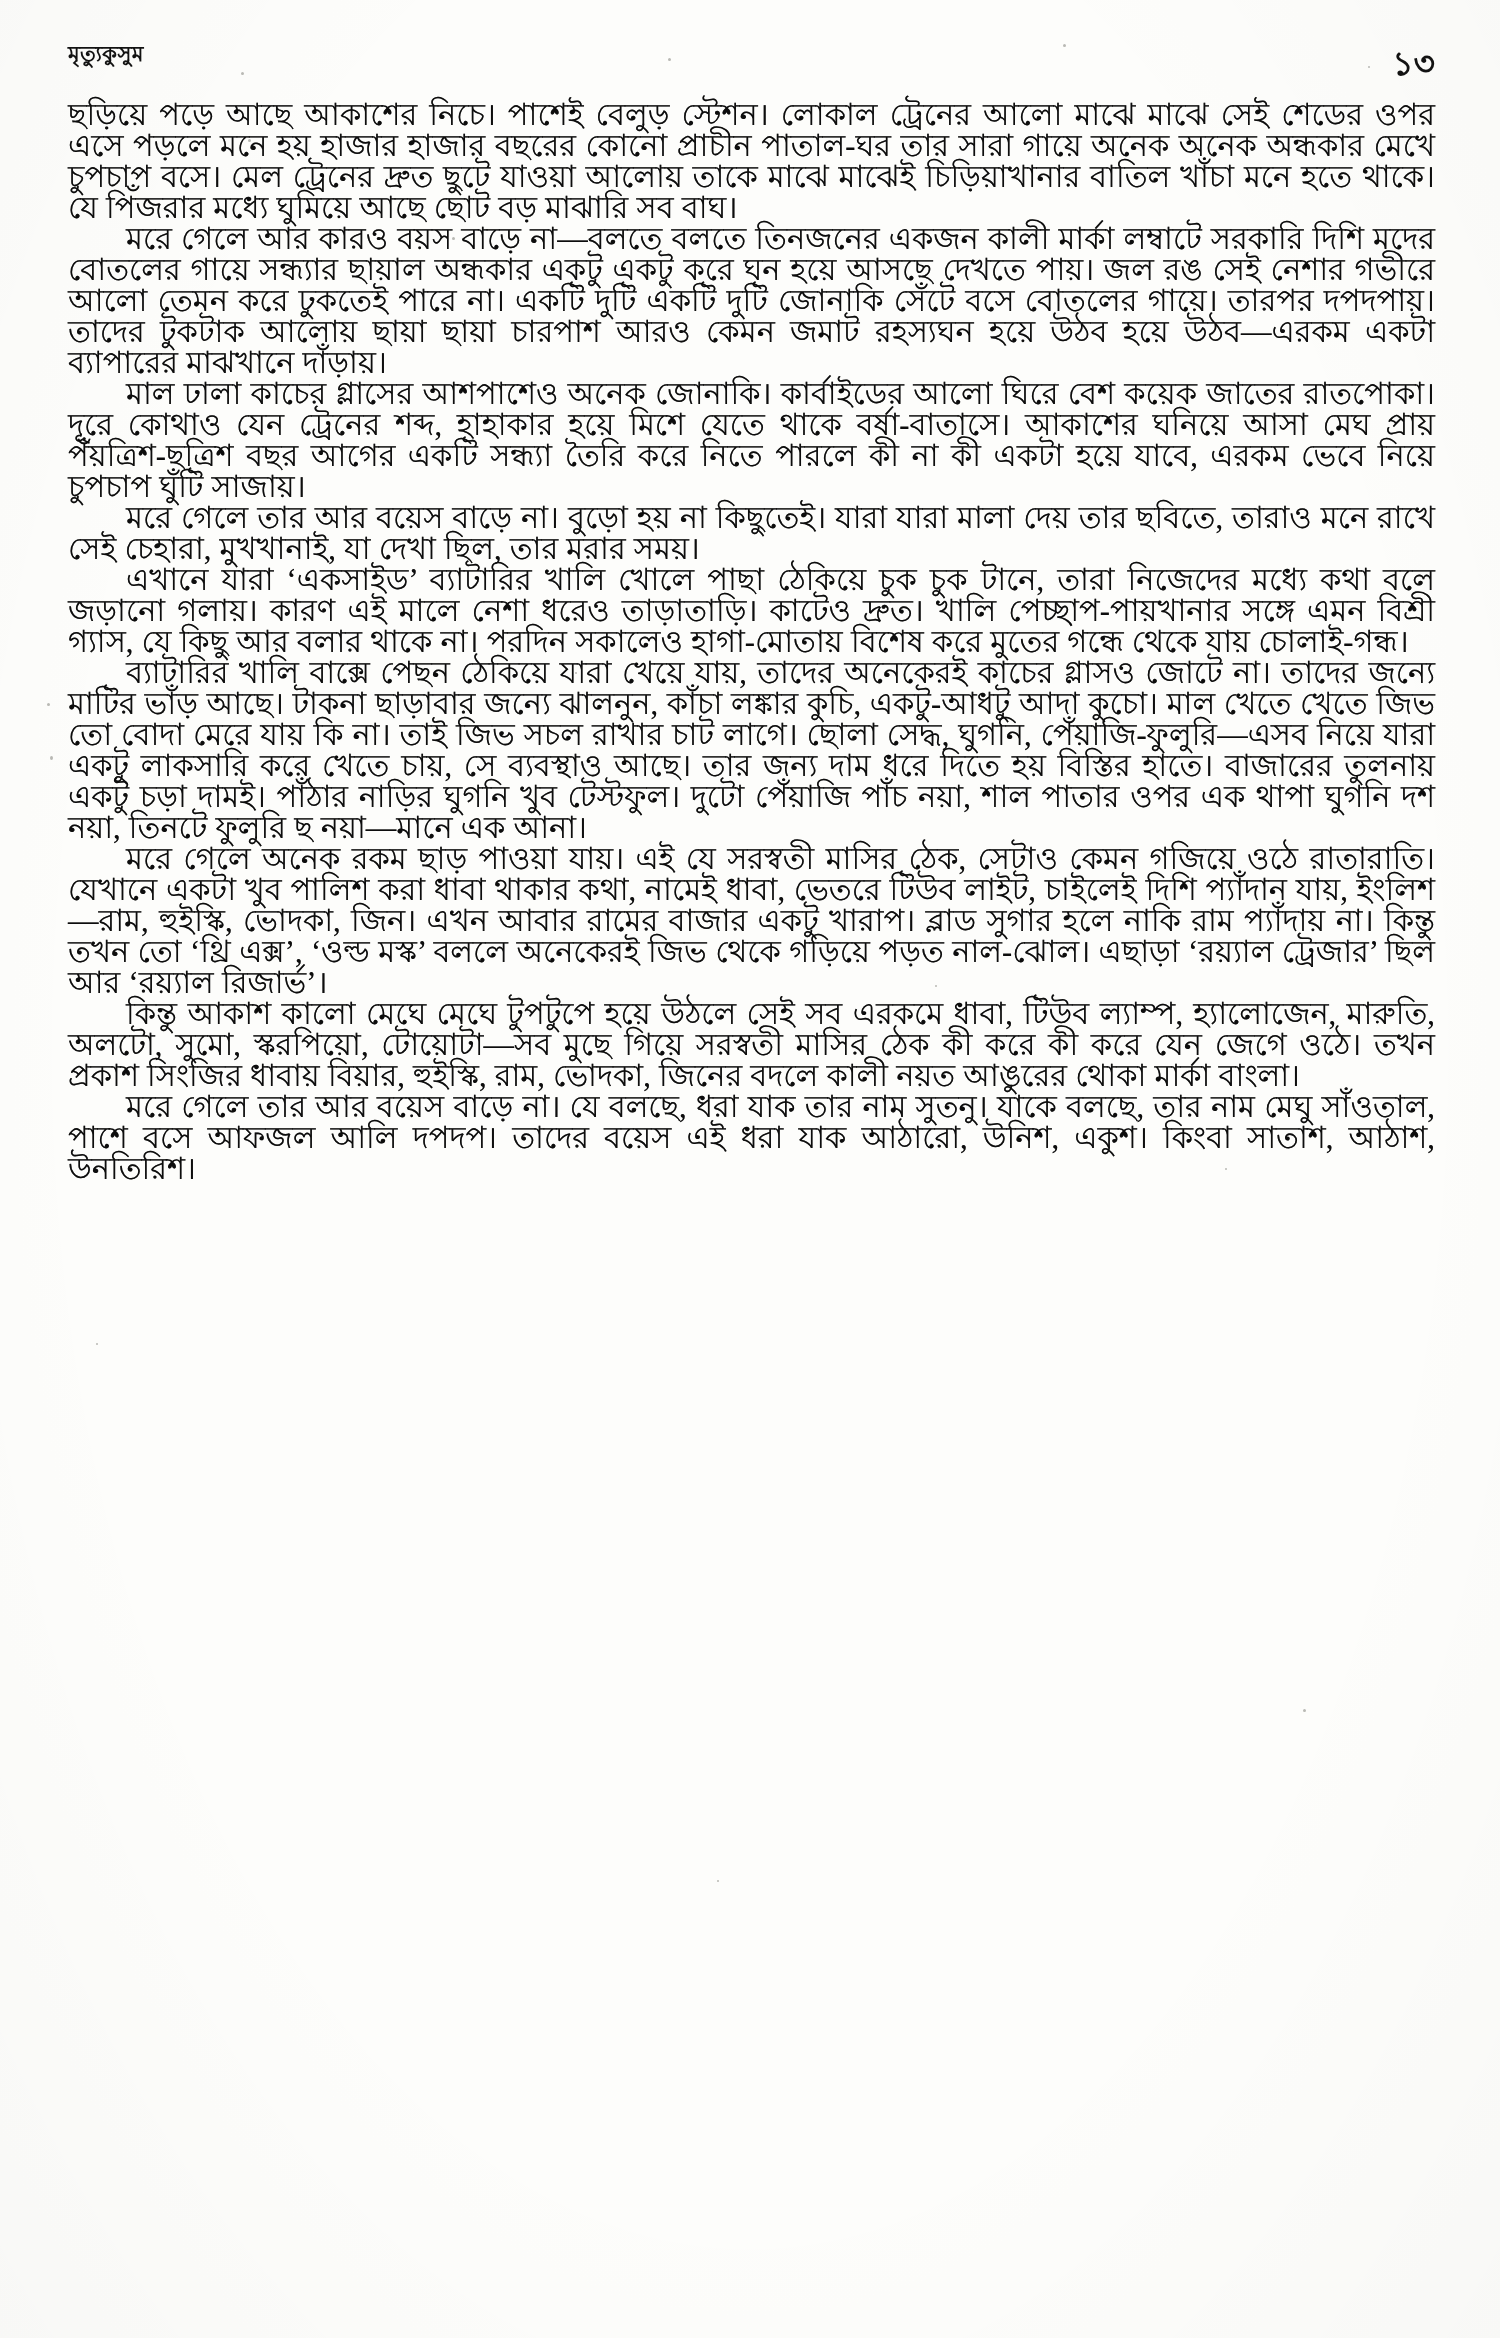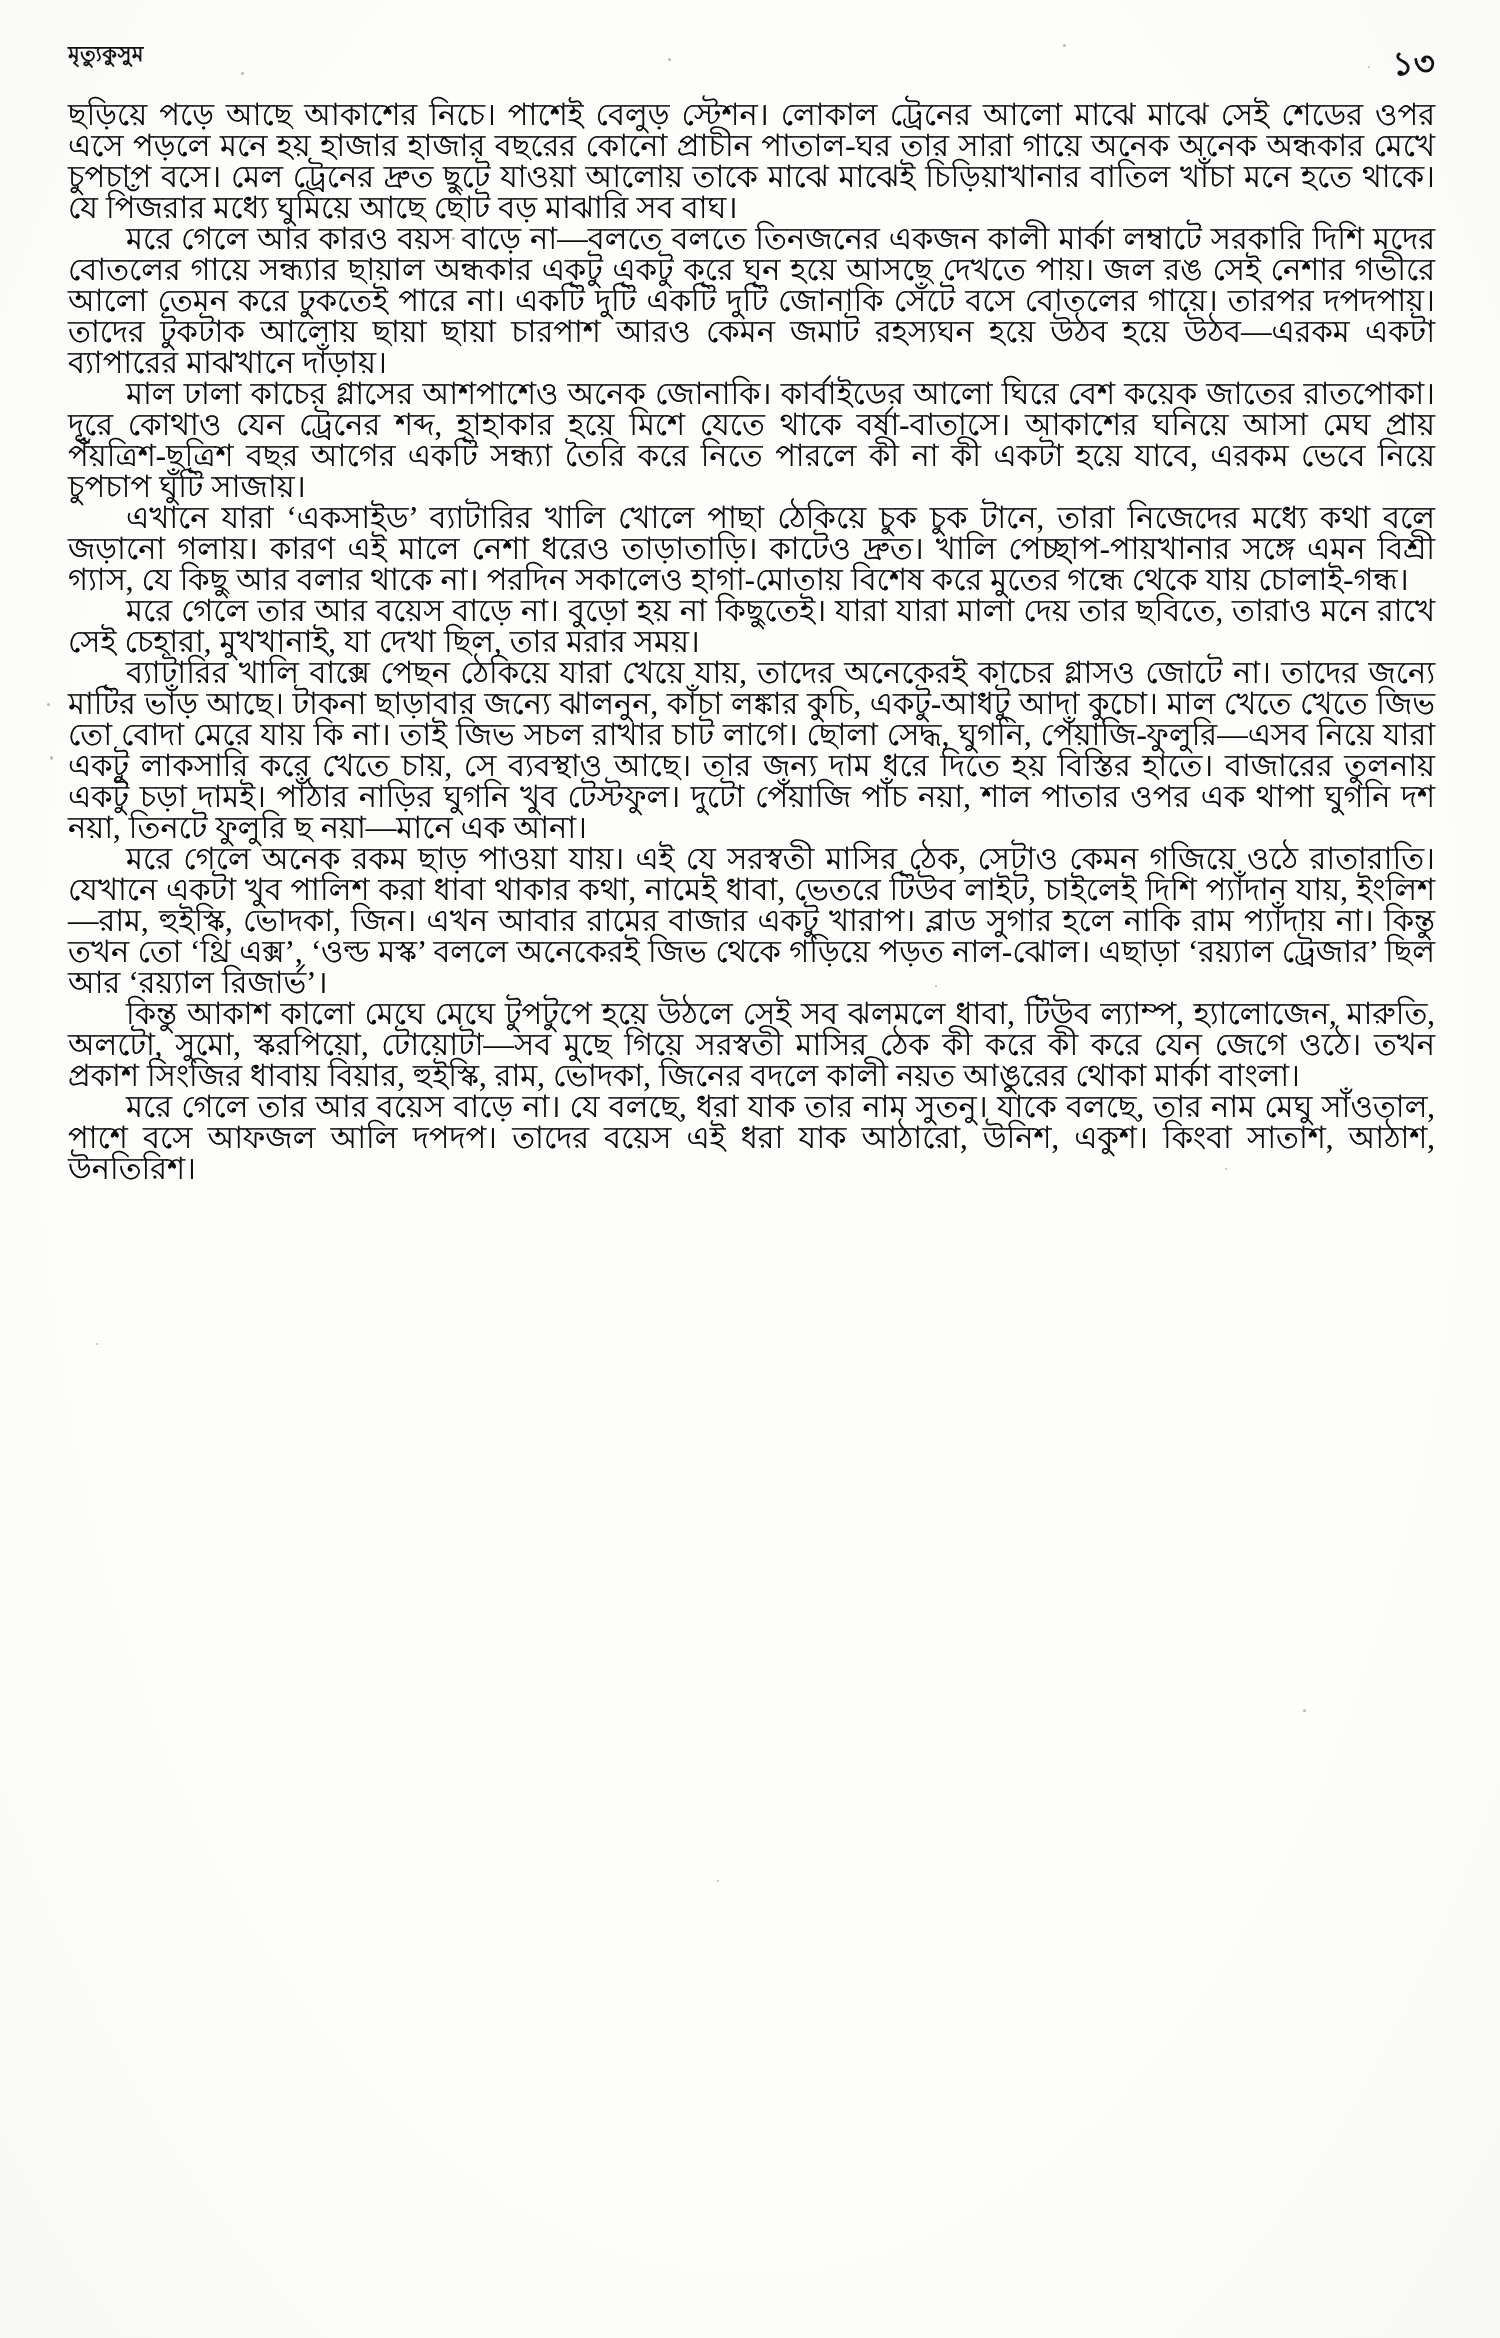--- a/index.html
+++ b/index.html
@@ -95,25 +95,25 @@
 
   <div class="running-head">
     <div class="rh-title">মৃত্যুকুসুম</div>
     <div class="rh-folio">১৩</div>
   </div>
 
   <div class="textblock">
     <p class="para first">ছড়িয়ে পড়ে আছে আকাশের নিচে। পাশেই বেলুড় স্টেশন। লোকাল ট্রেনের আলো মাঝে মাঝে সেই শেডের ওপর এসে পড়লে মনে হয় হাজার হাজার বছরের কোনো প্রাচীন পাতাল-ঘর তার সারা গায়ে অনেক অনেক অন্ধকার মেখে চুপচাপ বসে। মেল ট্রেনের দ্রুত ছুটে যাওয়া আলোয় তাকে মাঝে মাঝেই চিড়িয়াখানার বাতিল খাঁচা মনে হতে থাকে। যে পিঁজরার মধ্যে ঘুমিয়ে আছে ছোট বড় মাঝারি সব বাঘ।</p>
     <p class="para">মরে গেলে আর কারও বয়স বাড়ে না—বলতে বলতে তিনজনের একজন কালী মার্কা লম্বাটে সরকারি দিশি মদের বোতলের গায়ে সন্ধ্যার ছায়াল অন্ধকার একটু একটু করে ঘন হয়ে আসছে দেখতে পায়। জল রঙ সেই নেশার গভীরে আলো তেমন করে ঢুকতেই পারে না। একটি দুটি একটি দুটি জোনাকি সেঁটে বসে বোতলের গায়ে। তারপর দপদপায়। তাদের টুকটাক আলোয় ছায়া ছায়া চারপাশ আরও কেমন জমাট রহস্যঘন হয়ে উঠব হয়ে উঠব—এরকম একটা ব্যাপারের মাঝখানে দাঁড়ায়।</p>
     <p class="para">মাল ঢালা কাচের গ্লাসের আশপাশেও অনেক জোনাকি। কার্বাইডের আলো ঘিরে বেশ কয়েক জাতের রাতপোকা। দূরে কোথাও যেন ট্রেনের শব্দ, হাহাকার হয়ে মিশে যেতে থাকে বর্ষা-বাতাসে। আকাশের ঘনিয়ে আসা মেঘ প্রায় পঁয়ত্রিশ-ছত্রিশ বছর আগের একটি সন্ধ্যা তৈরি করে নিতে পারলে কী না কী একটা হয়ে যাবে, এরকম ভেবে নিয়ে চুপচাপ ঘুঁটি সাজায়।</p>
+    <p class="para">মরে গেলে তার আর বয়েস বাড়ে না। বুড়ো হয় না কিছুতেই। যারা যারা মালা দেয় তার ছবিতে, তারাও মনে রাখে সেই চেহারা, মুখখানাই, যা দেখা ছিল, তার মরার সময়।</p>
     <p class="para">এখানে যারা ‘একসাইড’ ব্যাটারির খালি খোলে পাছা ঠেকিয়ে চুক চুক টানে, তারা নিজেদের মধ্যে কথা বলে জড়ানো গলায়। কারণ এই মালে নেশা ধরেও তাড়াতাড়ি। কাটেও দ্রুত। খালি পেচ্ছাপ-পায়খানার সঙ্গে এমন বিশ্রী গ্যাস, যে কিছু আর বলার থাকে না। পরদিন সকালেও হাগা-মোতায় বিশেষ করে মুতের গন্ধে থেকে যায় চোলাই-গন্ধ।</p>
-    <p class="para">মরে গেলে তার আর বয়েস বাড়ে না। বুড়ো হয় না কিছুতেই। যারা যারা মালা দেয় তার ছবিতে, তারাও মনে রাখে সেই চেহারা, মুখখানাই, যা দেখা ছিল, তার মরার সময়।</p>
     <p class="para">ব্যাটারির খালি বাক্সে পেছন ঠেকিয়ে যারা খেয়ে যায়, তাদের অনেকেরই কাচের গ্লাসও জোটে না। তাদের জন্যে মাটির ভাঁড় আছে। টাকনা ছাড়াবার জন্যে ঝালনুন, কাঁচা লঙ্কার কুচি, একটু-আধটু আদা কুচো। মাল খেতে খেতে জিভ তো বোদা মেরে যায় কি না। তাই জিভ সচল রাখার চাট লাগে। ছোলা সেদ্ধ, ঘুগনি, পেঁয়াজি-ফুলুরি—এসব নিয়ে যারা একটু লাকসারি করে খেতে চায়, সে ব্যবস্থাও আছে। তার জন্য দাম ধরে দিতে হয় বিস্তির হাতে। বাজারের তুলনায় একটু চড়া দামই। পাঁঠার নাড়ির ঘুগনি খুব টেস্টফুল। দুটো পেঁয়াজি পাঁচ নয়া, শাল পাতার ওপর এক থাপা ঘুগনি দশ নয়া, তিনটে ফুলুরি ছ নয়া—মানে এক আনা।</p>
     <p class="para">মরে গেলে অনেক রকম ছাড় পাওয়া যায়। এই যে সরস্বতী মাসির ঠেক, সেটাও কেমন গজিয়ে ওঠে রাতারাতি। যেখানে একটা খুব পালিশ করা ধাবা থাকার কথা, নামেই ধাবা, ভেতরে টিউব লাইট, চাইলেই দিশি প্যাঁদান যায়, ইংলিশ—রাম, হুইস্কি, ভোদকা, জিন। এখন আবার রামের বাজার একটু খারাপ। ব্লাড সুগার হলে নাকি রাম প্যাঁদায় না। কিন্তু তখন তো ‘থ্রি এক্স’, ‘ওল্ড মস্ক’ বললে অনেকেরই জিভ থেকে গড়িয়ে পড়ত নাল-ঝোল। এছাড়া ‘রয়্যাল ট্রেজার’ ছিল আর ‘রয়্যাল রিজার্ভ’।</p>
-    <p class="para">কিন্তু আকাশ কালো মেঘে মেঘে টুপটুপে হয়ে উঠলে সেই সব ঝলমলে ধাবা, টিউব ল্যাম্প, হ্যালোজেন, মারুতি, অলটো, সুমো, স্করপিয়ো, টোয়োটা—সব মুছে গিয়ে সরস্বতী মাসির ঠেক কী করে কী করে যেন জেগে ওঠে। তখন প্রকাশ সিংজির ধাবায় বিয়ার, হুইস্কি, রাম, ভোদকা, জিনের বদলে কালী নয়ত আঙুরের থোকা মার্কা বাংলা।</p>
+    <p class="para">কিন্তু আকাশ কালো মেঘে মেঘে টুপটুপে হয়ে উঠলে সেই সব এরকমে ধাবা, টিউব ল্যাম্প, হ্যালোজেন, মারুতি, অলটো, সুমো, স্করপিয়ো, টোয়োটা—সব মুছে গিয়ে সরস্বতী মাসির ঠেক কী করে কী করে যেন জেগে ওঠে। তখন প্রকাশ সিংজির ধাবায় বিয়ার, হুইস্কি, রাম, ভোদকা, জিনের বদলে কালী নয়ত আঙুরের থোকা মার্কা বাংলা।</p>
     <p class="para">মরে গেলে তার আর বয়েস বাড়ে না। যে বলছে, ধরা যাক তার নাম সুতনু। যাকে বলছে, তার নাম মেঘু সাঁওতাল, পাশে বসে আফজল আলি দপদপ। তাদের বয়েস এই ধরা যাক আঠারো, উনিশ, একুশ। কিংবা সাতাশ, আঠাশ, উনতিরিশ।</p>
   </div>
 
   <span class="speck" style="left:241px;  top:72px;  width:3px; height:3px;"></span>
   <span class="speck" style="left:668px;  top:58px;  width:3px; height:3px;"></span>
   <span class="speck" style="left:1063px; top:44px;  width:3px; height:3px;"></span>
   <span class="speck" style="left:1368px; top:66px;  width:2px; height:2px;"></span>
   <span class="speck" style="left:248px;  top:139px; width:3px; height:3px;"></span>
   <span class="speck" style="left:452px;  top:237px; width:3px; height:3px;"></span>
   <span class="speck" style="left:47px;   top:703px; width:3px; height:3px;"></span>

